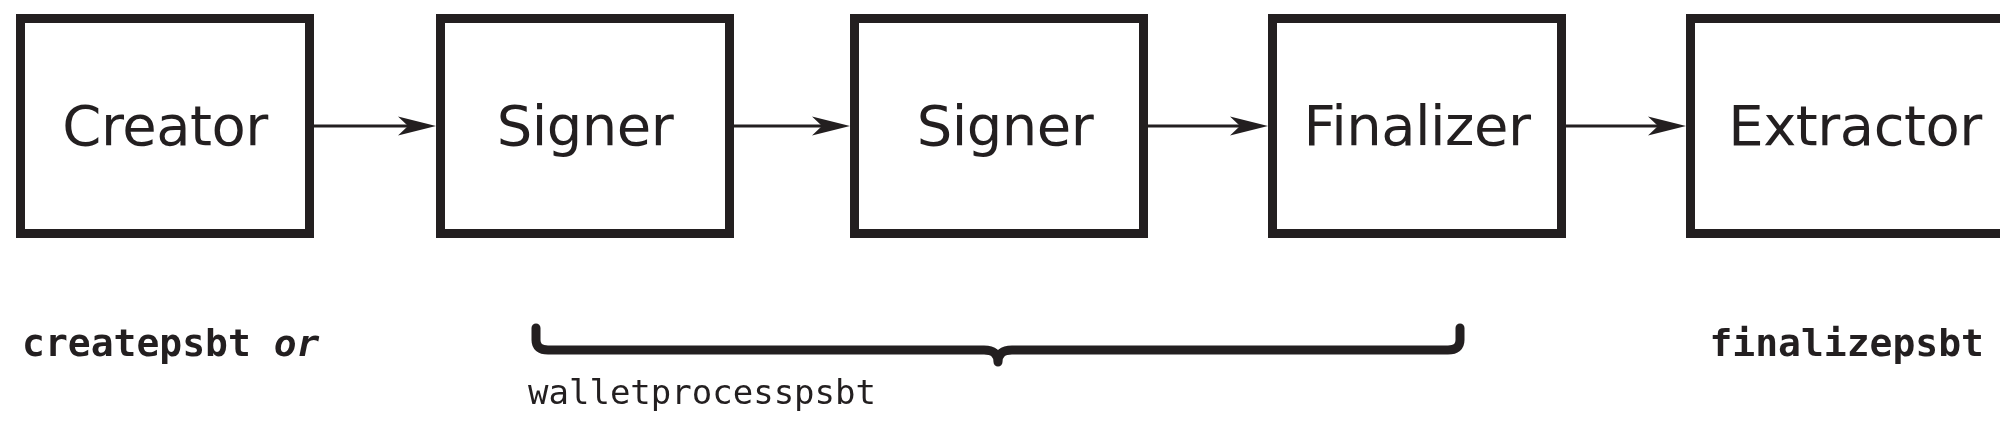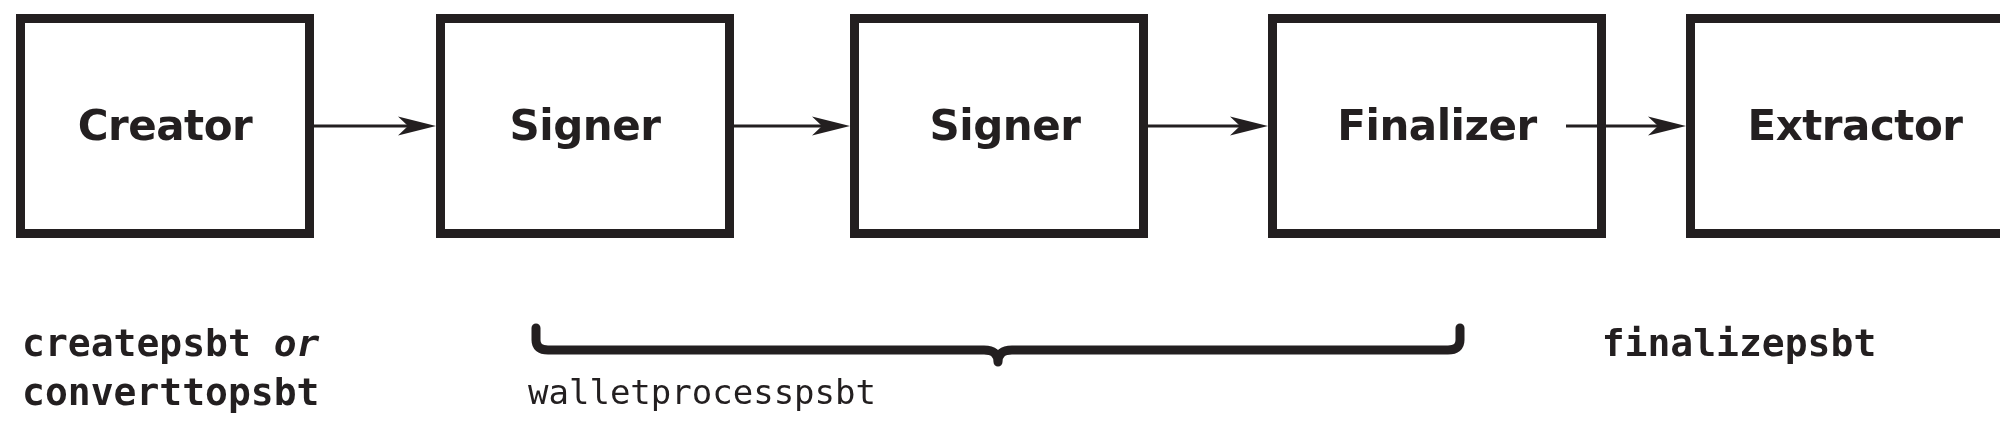--- a/index.html
+++ b/index.html
@@ -26,32 +26,32 @@
     height: 224px;
     border: 9px solid #231f20;
     background: #ffffff;
     box-sizing: border-box;
     display: flex;
     align-items: center;
     justify-content: center;
   }
   .node-label {
     font-family: "DejaVu Sans", sans-serif;
-    font-weight: bold;
-    font-size: 42px;
+    font-weight: normal;
+    font-size: 56px;
     line-height: 1;
     color: #231f20;
     letter-spacing: -0.5px;
     white-space: nowrap;
   }
 
   .node-creator   { left: 16px;   width: 298px; }
   .node-updater   { left: 436px;  width: 298px; }
   .node-signer    { left: 850px;  width: 298px; padding-left: 12px; }
-  .node-finalizer { left: 1268px; width: 338px; }
+  .node-finalizer { left: 1268px; width: 298px; }
   .node-extractor { left: 1686px; width: 338px; }
 
   
   .arrow {
     position: absolute;
     top: 126px;
     height: 24px;
     transform: translateY(-50%);
   }
   .arrow svg { display: block; overflow: visible; }
@@ -74,24 +74,24 @@
   .caption em {
     font-style: italic;
     font-weight: bold;
   }
   .caption-creator {
     left: 22px;
     top: 319px;
     text-align: left;
   }
   .caption-extractor {
-    left: 1590px;
+    left: 1686px;
     width: 298px;
     top: 319px;
-    text-align: center;
+    text-align: right;
   }
 
   
   .brace {
     position: absolute;
     left: 528px;
     top: 322px;
     width: 940px;
     height: 48px;
   }
@@ -159,21 +159,20 @@
 
   <div class="arrow arrow-4">
     <svg viewBox="0 0 120 24" width="120" height="24" aria-hidden="true">
       <line x1="0" y1="12" x2="98" y2="12" stroke="#231f20" stroke-width="3.2"></line>
       <path d="M 82 2.5 L 120 12 L 82 21.5 L 92 12 Z" fill="#231f20"></path>
     </svg>
   </div>
 
   <div class="caption caption-creator">
     <div><span>createpsbt</span> <em>or</em></div>
-    <div>converttopsbt</div>
   </div>
 
   <div class="caption caption-extractor">
     <div>finalizepsbt</div>
   </div>
 
   <div class="brace">
     <svg viewBox="0 0 940 48" width="940" height="48" aria-hidden="true">
       <path d="M 8 6
                L 8 18

